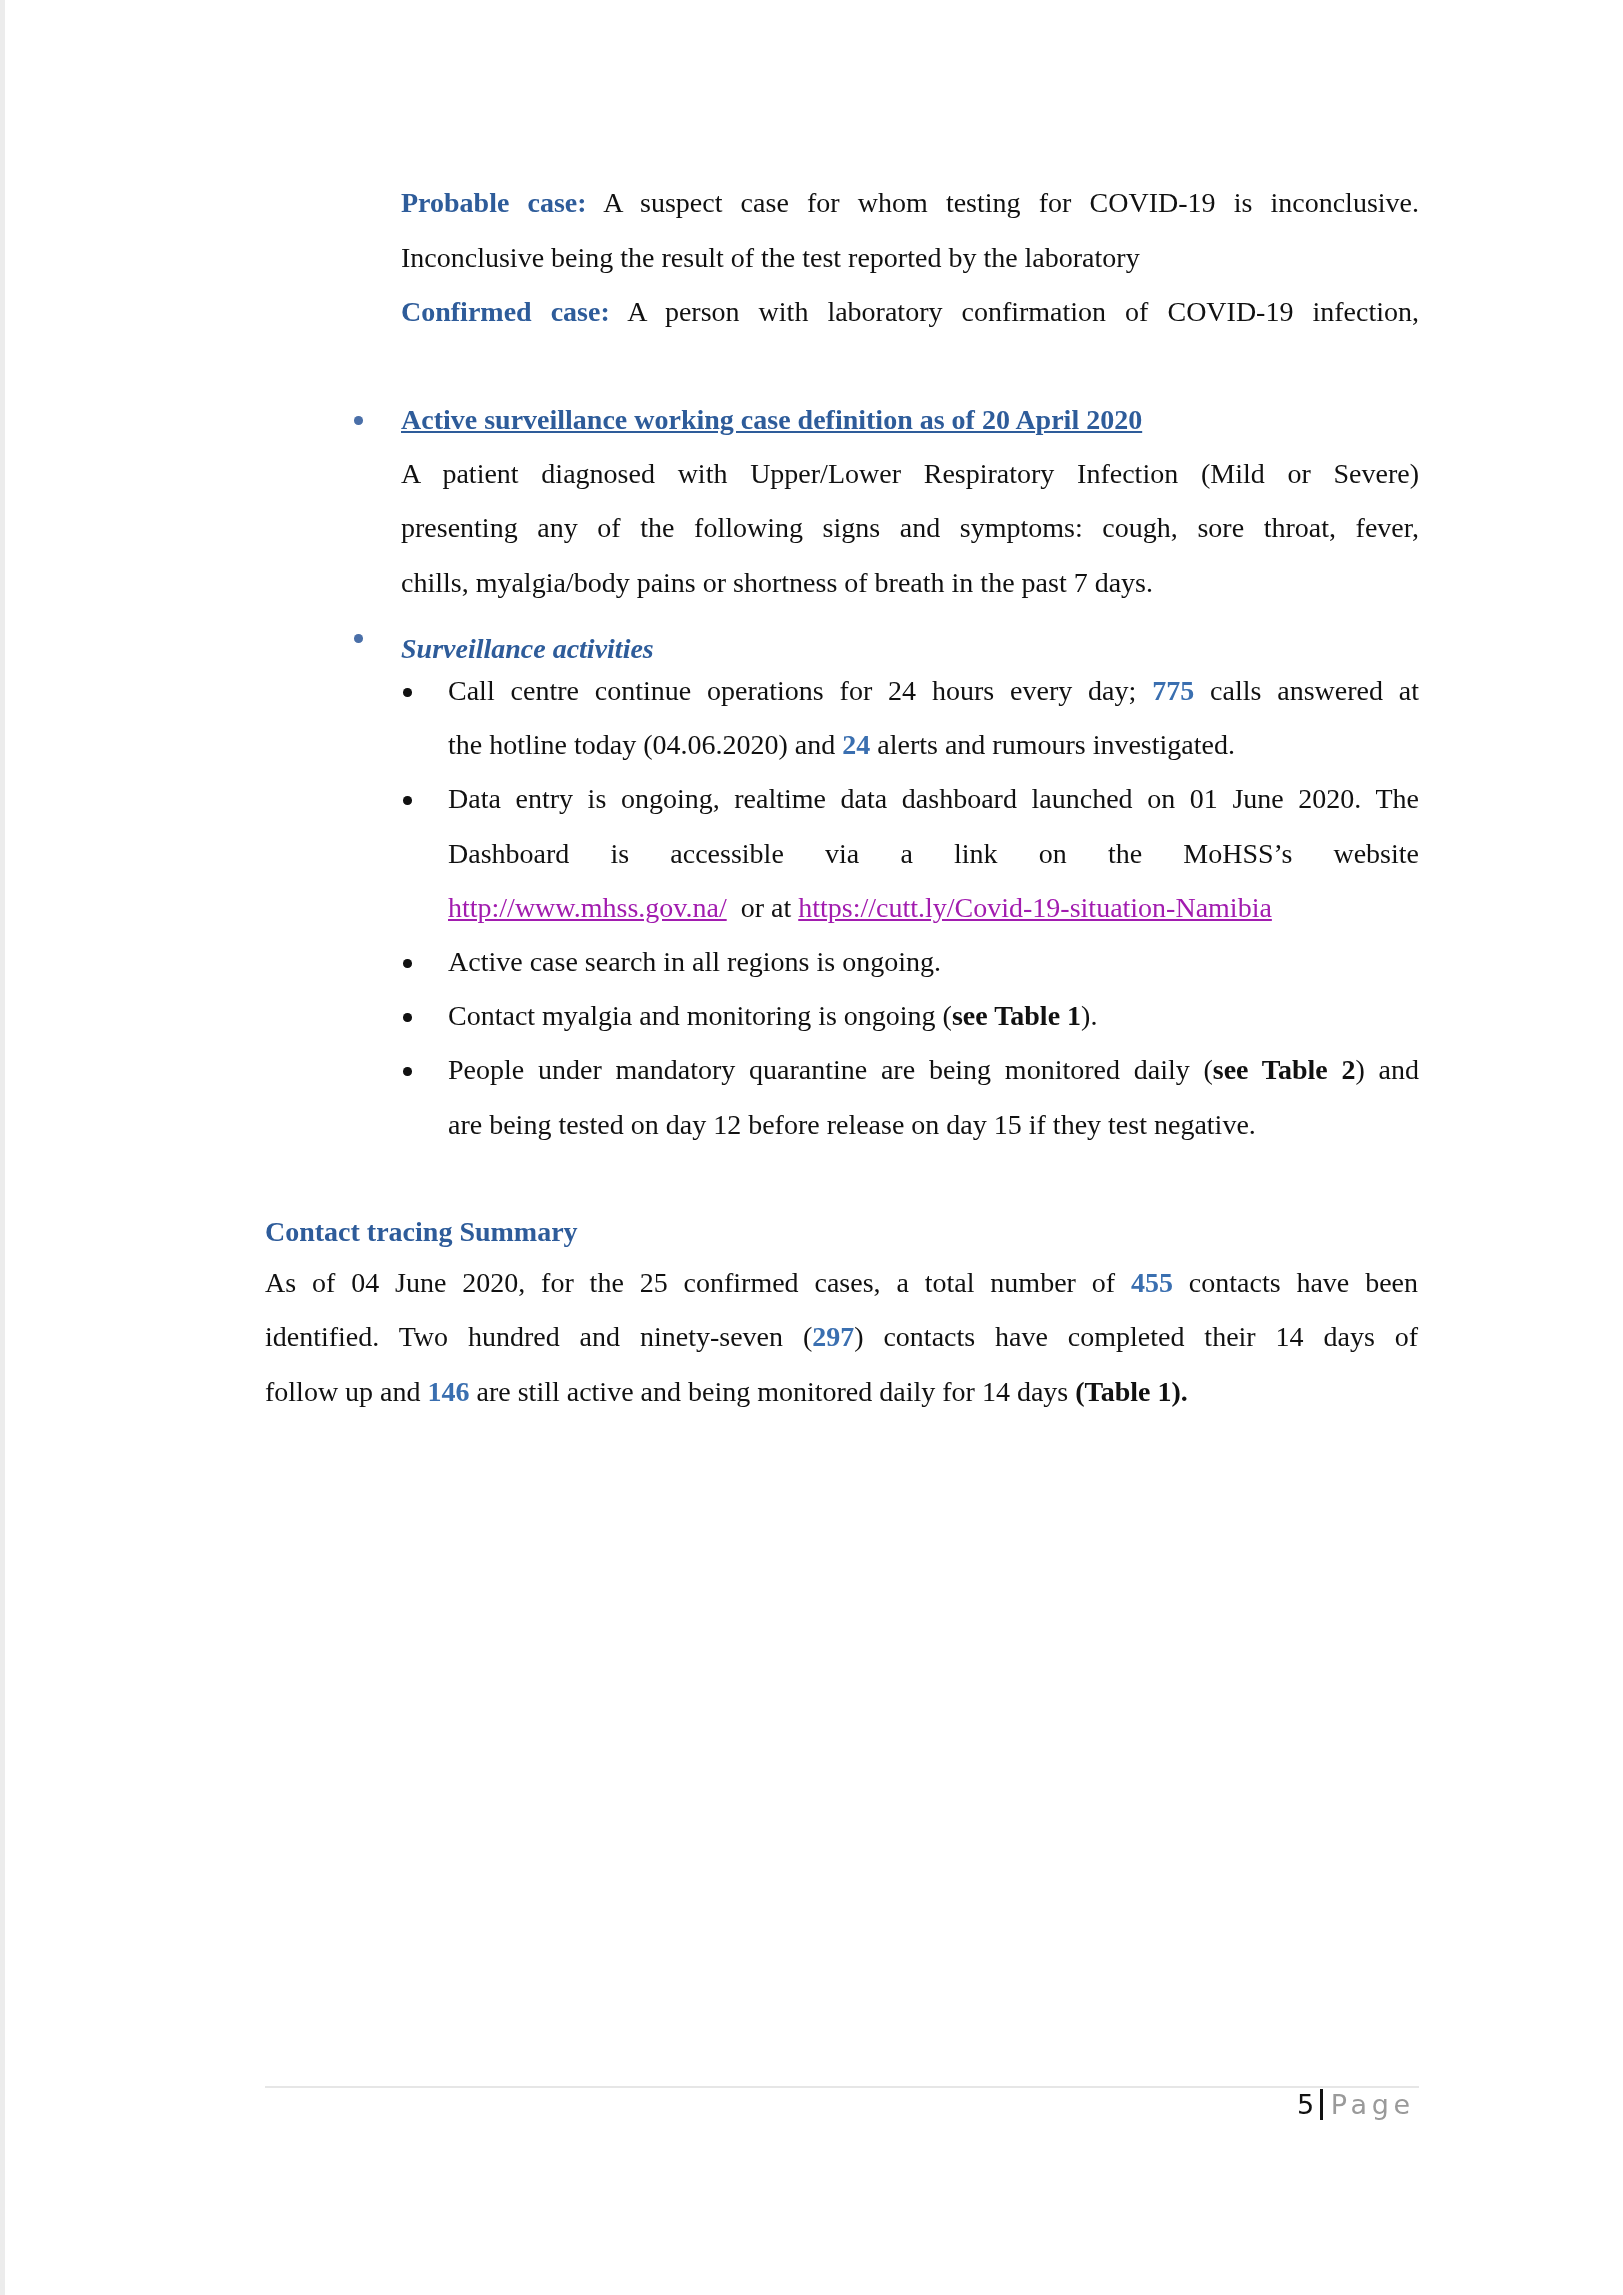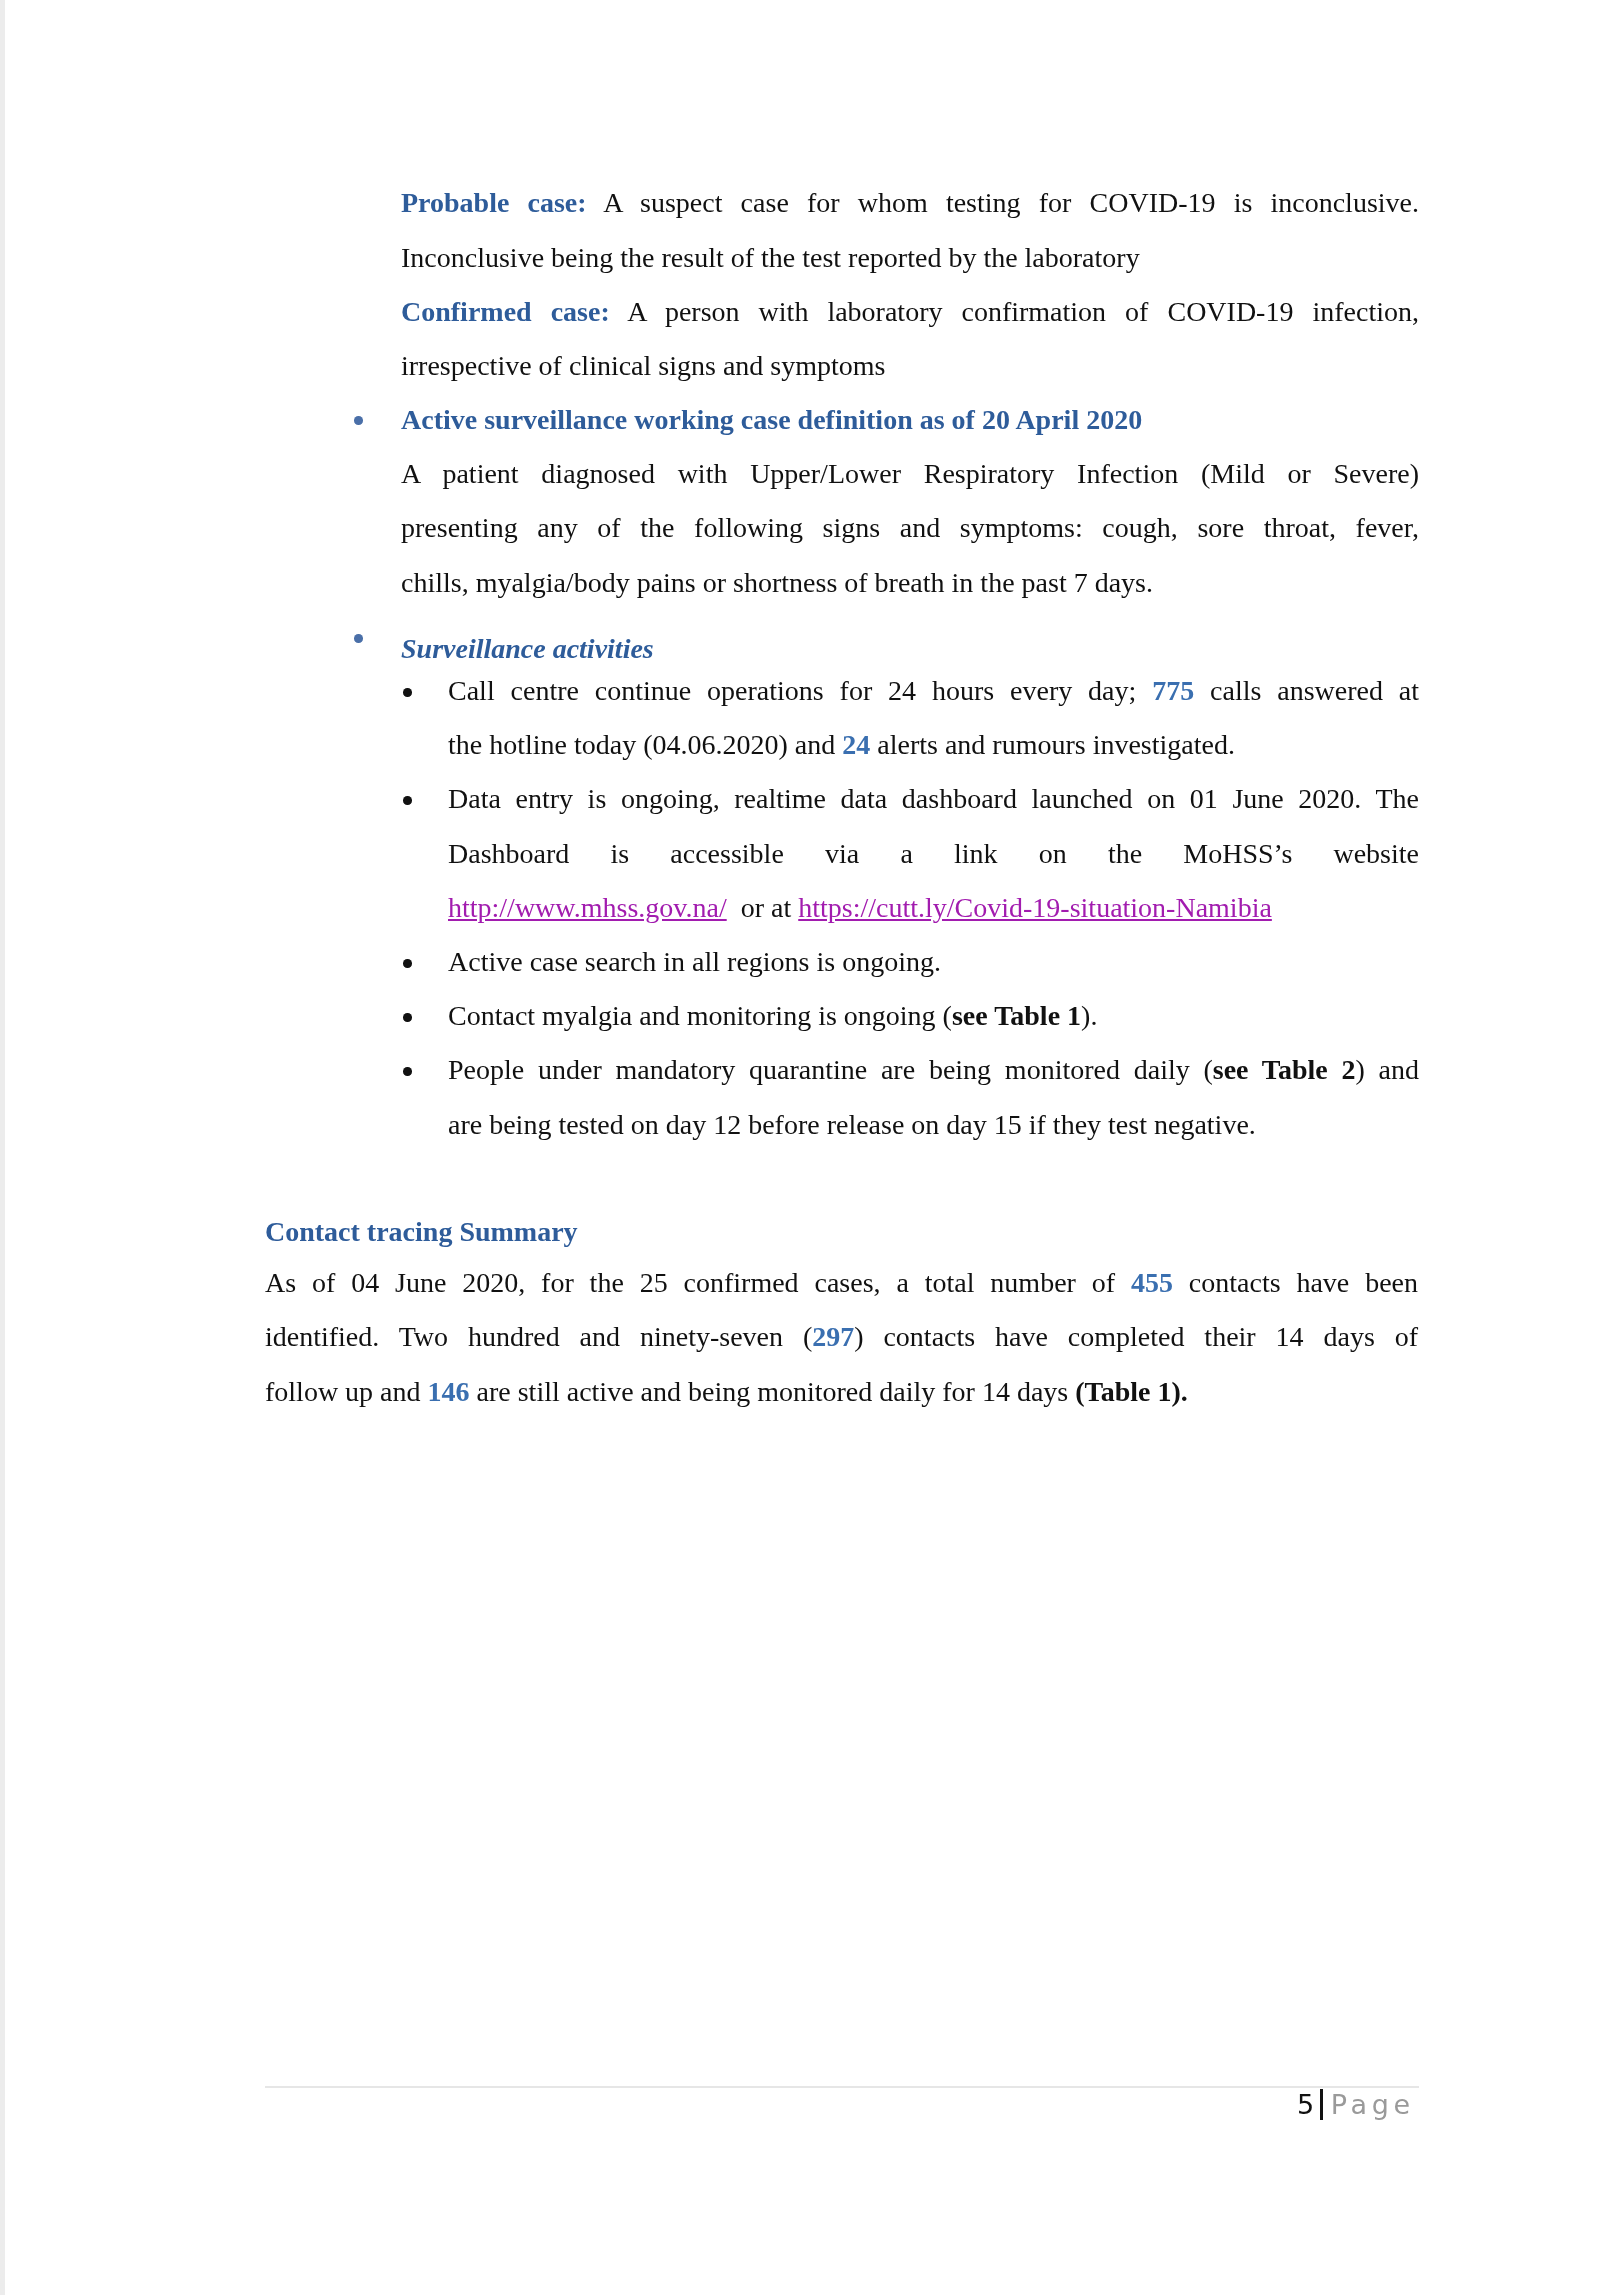--- a/index.html
+++ b/index.html
@@ -37,24 +37,23 @@
   <div class="line just" style="left:401px; top:185px; width:1018px;">
     <span class="blue">Probable case:</span>
     <span>A suspect case for whom testing for COVID-19 is inconclusive.</span>
   </div>
   <div class="line" style="left:401px; top:240px;">Inconclusive being the result of the test reported by the laboratory</div>
 
   <div class="line just" style="left:401px; top:294px; width:1018px;">
     <span class="blue">Confirmed case:</span>
     <span>A person with laboratory confirmation of COVID-19 infection,</span>
   </div>
-  <div class="line" style="left:401px; top:348px;">irrespective of clinical signs and symptoms</div>
 
   <div class="bullet blue-b" style="left:354px; top:416px;"></div>
-  <div class="line blue" style="left:401px; top:402px;">Active surveillance working case definition as of 20 April 2020</div>
+  <div class="line blue" style="left:401px; top:402px;text-decoration:underline;">Active surveillance working case definition as of 20 April 2020</div>
   <div class="line just" style="left:401px; top:456px; width:1018px;">A patient diagnosed with Upper/Lower Respiratory Infection (Mild or Severe)</div>
   <div class="line just" style="left:401px; top:510px; width:1018px;">presenting any of the following signs and symptoms: cough, sore throat, fever,</div>
   <div class="line" style="left:401px; top:565px;">chills, myalgia/body pains or shortness of breath in the past 7 days.</div>
 
   <div class="bullet blue-b" style="left:354px; top:634px;"></div>
   <div class="line ital-head" style="left:401px; top:619px;">Surveillance activities</div>
 
   <div class="bullet black-b" style="left:403px; top:688px;"></div>
   <div class="line just" style="left:448px; top:673px; width:971px;">
     <span>Call centre continue operations for 24 hours every day;</span>

